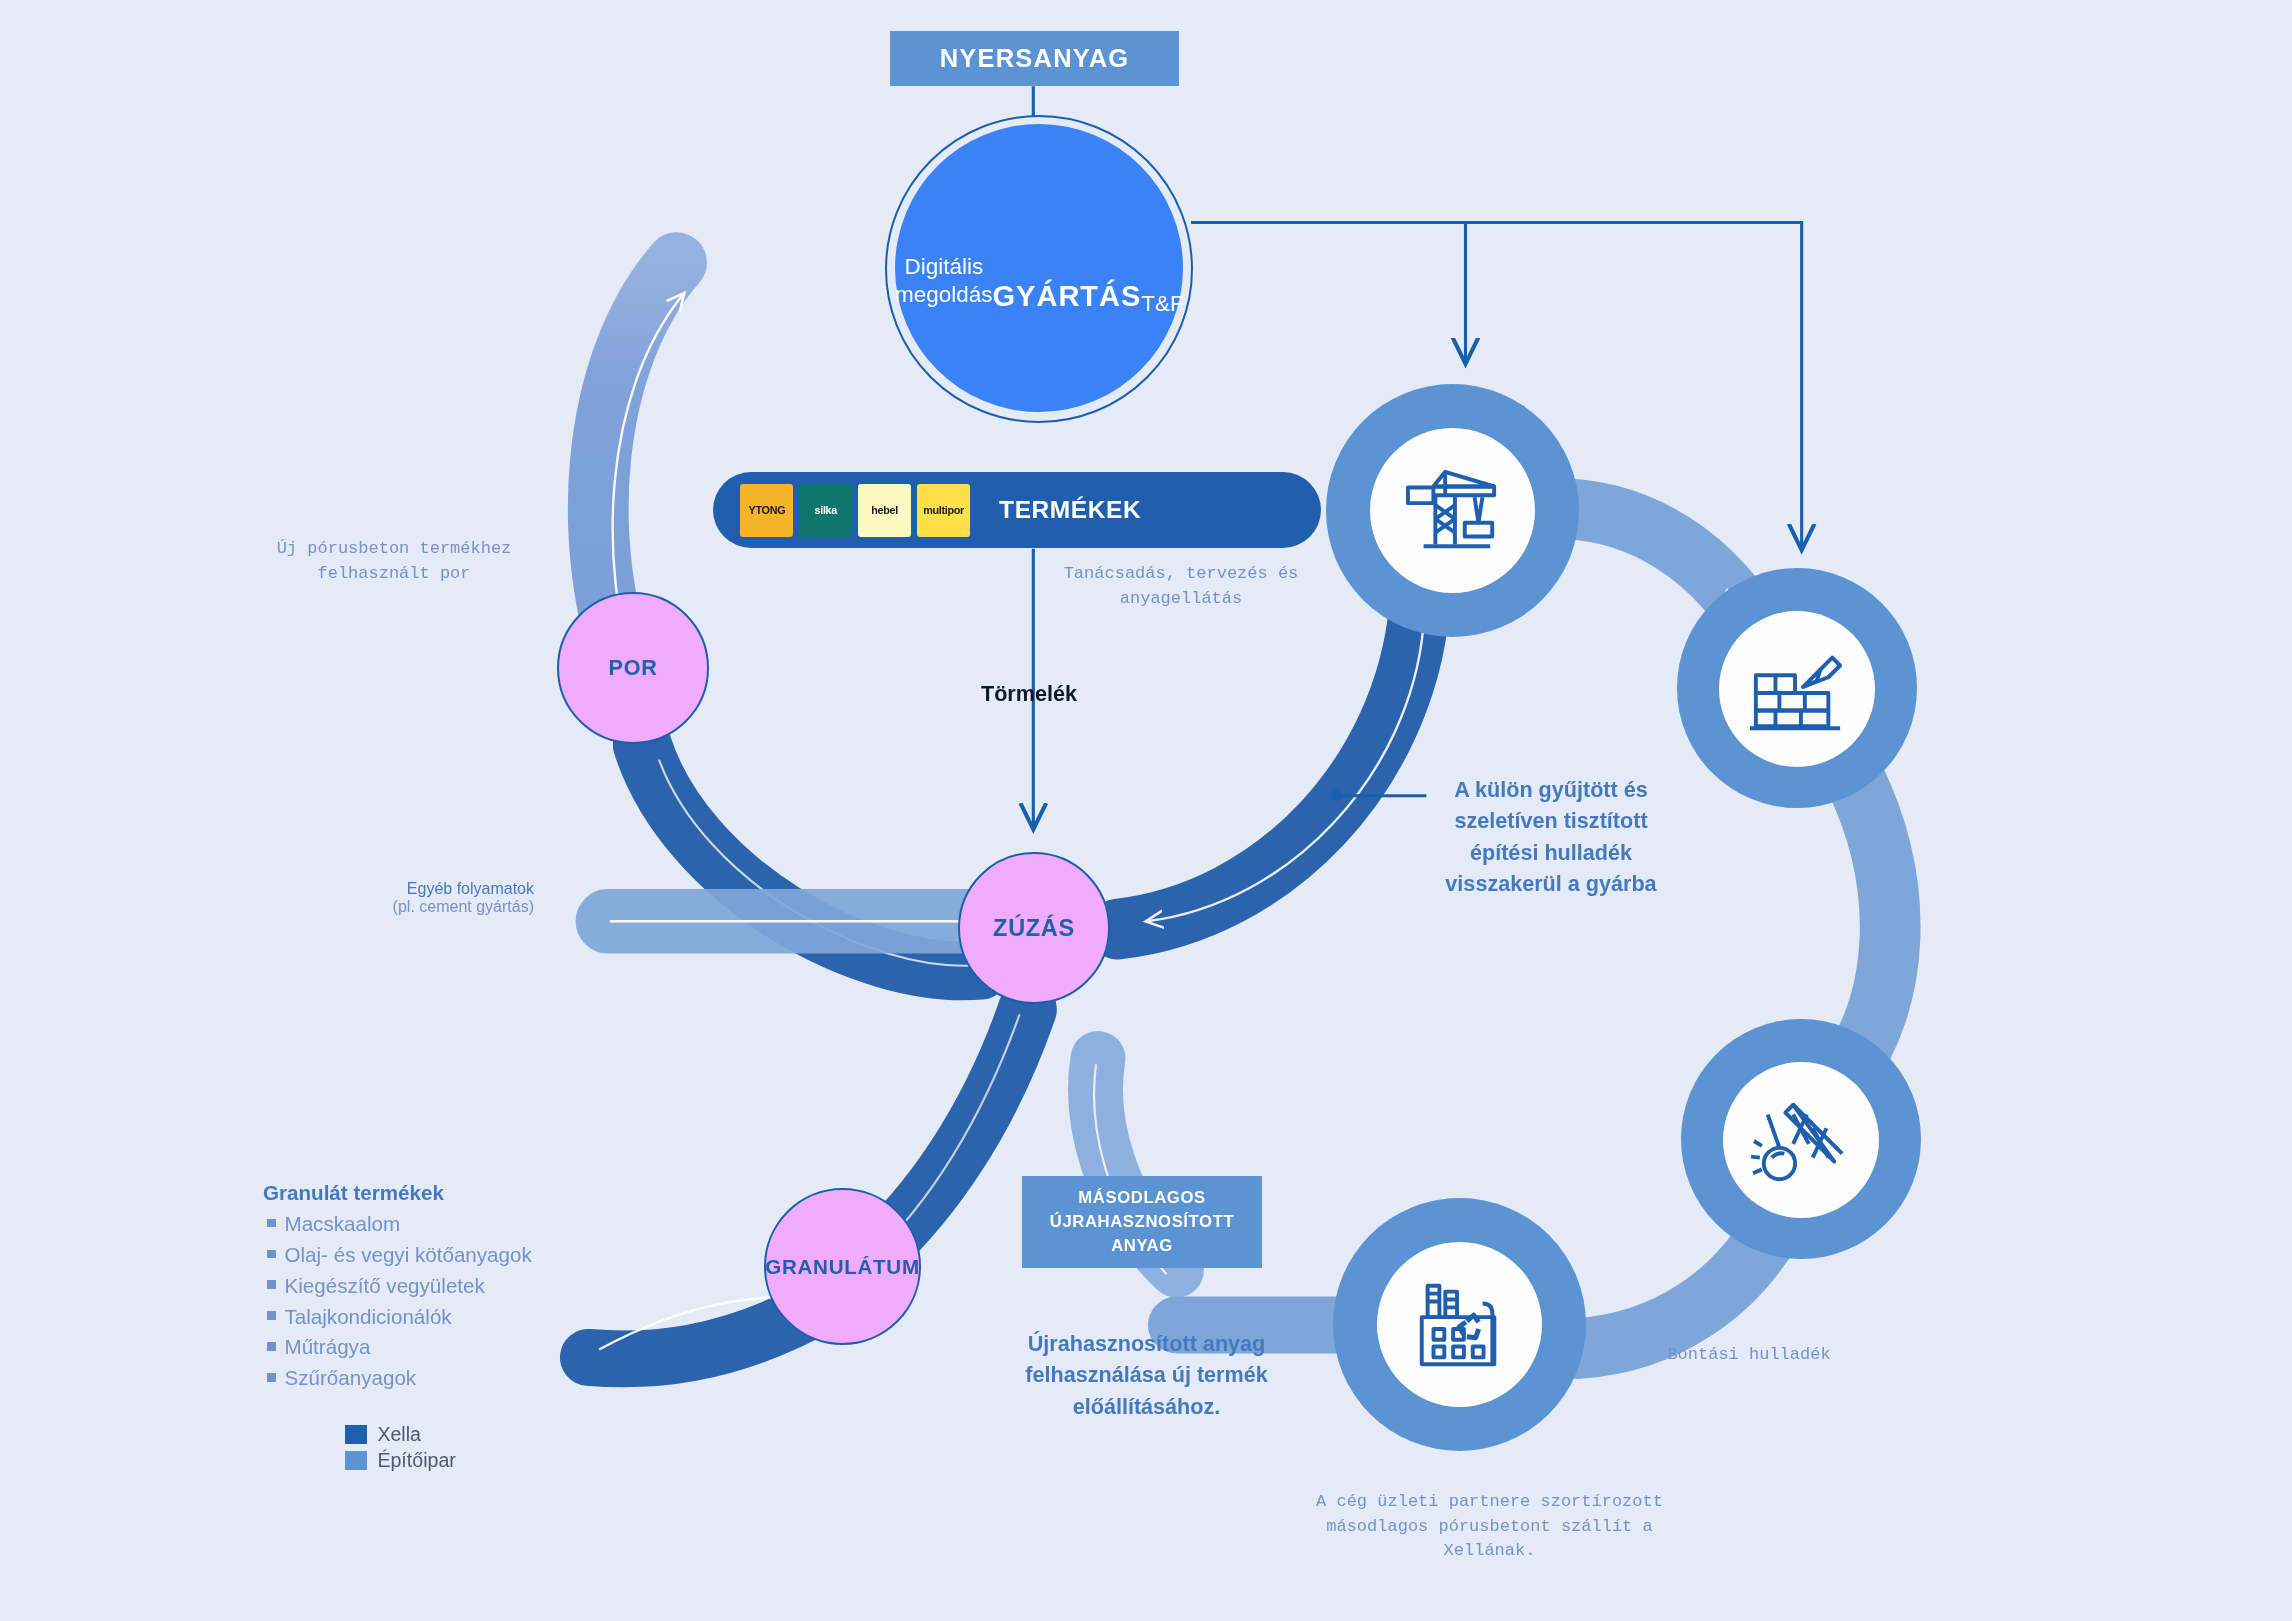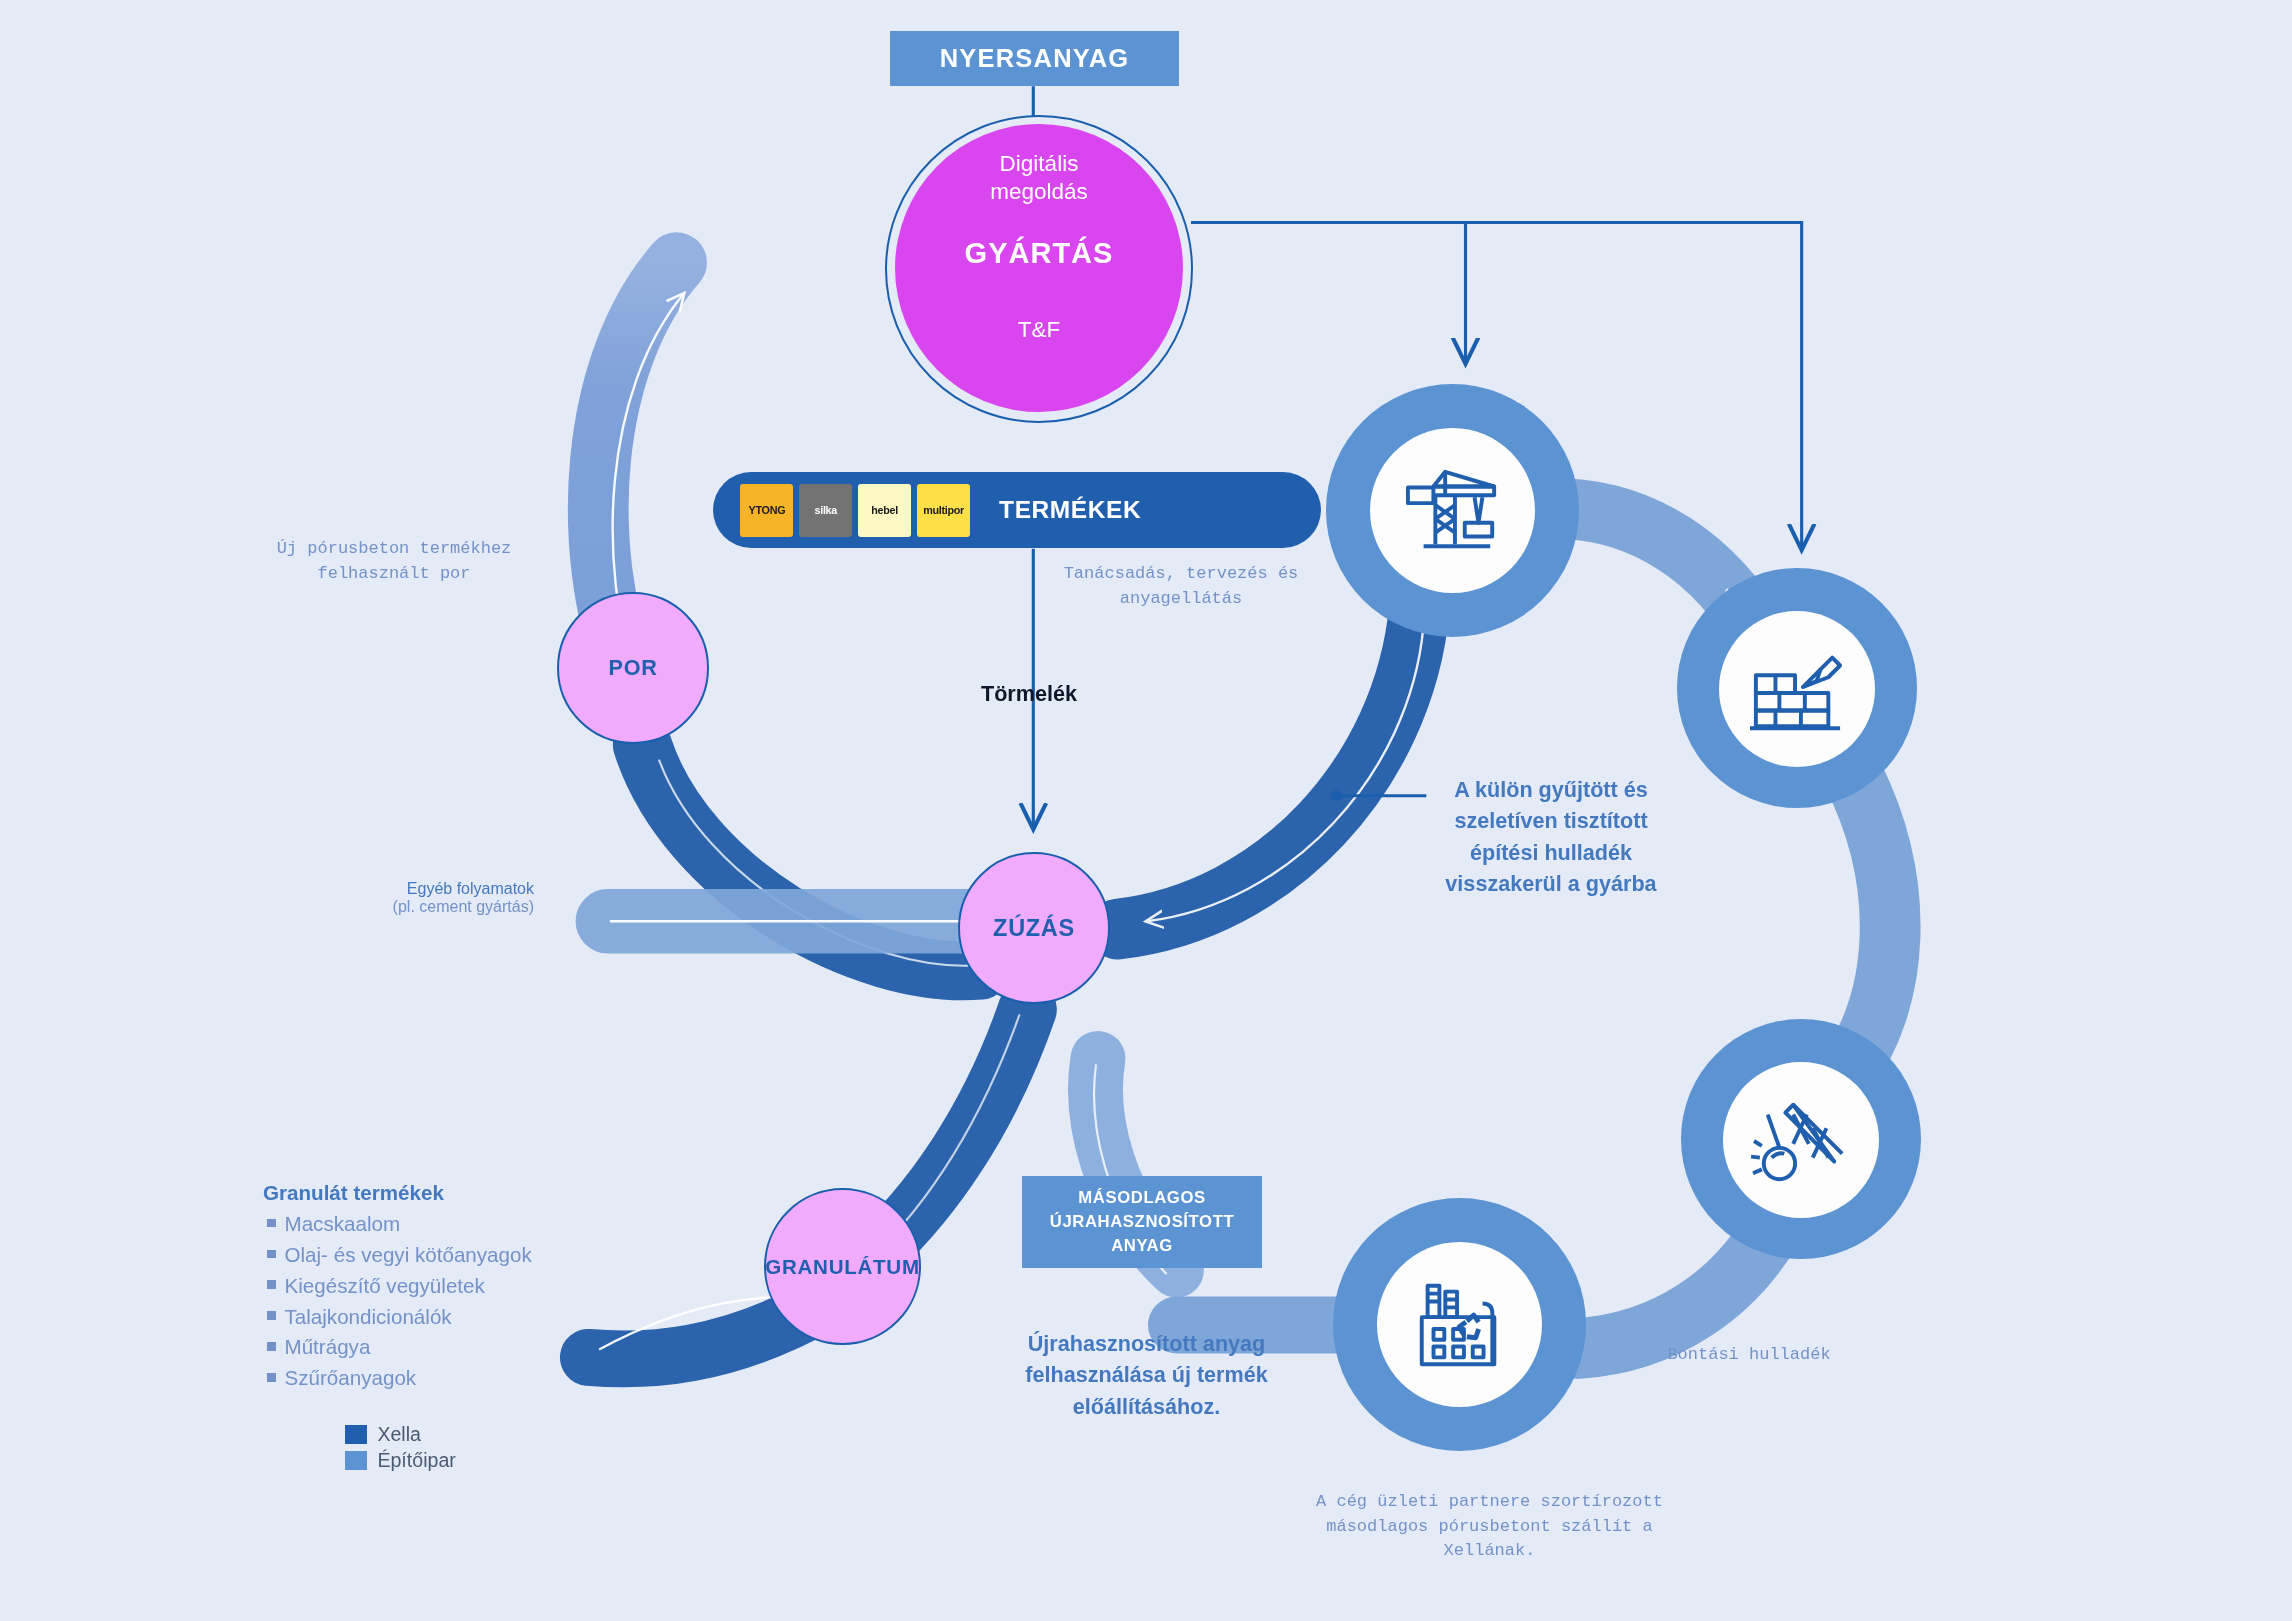--- a/index.html
+++ b/index.html
@@ -28,44 +28,44 @@
   .mfg-ring{
     left:885px;top:115px;width:308px;height:308px;
     border-radius:50%;
     background:#e4eaf6;
     border:2px solid #1a5fae;
     box-sizing:border-box;
   }
   .mfg-core{
     left:895px;top:124px;width:288px;height:288px;
     border-radius:50%;
-    background:#d946ef;
+    background:#3b82f6;
     color:#fff;
-    display:flex;flex-direction:column;align-items:center;
+    display:flex;align-items:center;
     box-sizing:border-box;
     padding-top:25.5px;
   }
   .mfg-top{font-size:22.5px;line-height:1.25;text-align:center;font-weight:400;}
   .mfg-main{font-size:29px;font-weight:bold;letter-spacing:1px;margin-top:31px;}
   .mfg-bot{font-size:22.5px;margin-top:47px;}
 
   
   .prod-pill{
     left:713px;top:472px;width:608px;height:76px;
     background:#1f5fae;border-radius:38px;
     display:flex;align-items:center;
   }
   .logos{display:flex;gap:5.9px;margin-left:27.4px;}
   .logo{
     width:53px;height:53px;border-radius:2.9px;
     display:flex;align-items:center;justify-content:center;
     font-size:10.8px;font-weight:bold;letter-spacing:-0.3px;
   }
   .logo-ytong{background:#f6b428;color:#1a1a1a;}
-  .logo-silka{background:#737373;color:#ffffff;justify-content:center;}
+  .logo-silka{background:#0f766e;color:#ffffff;justify-content:center;}
   .logo-hebel{background:#fef9c3;color:#1a1a1a;}
   .logo-multipor{background:#fde047;color:#1a1a1a;}
   .prod-label{
     color:#fff;font-size:24.5px;font-weight:bold;letter-spacing:0.6px;
     margin-left:29px;white-space:nowrap;
   }
 
   
   .node{
     border-radius:50%;

